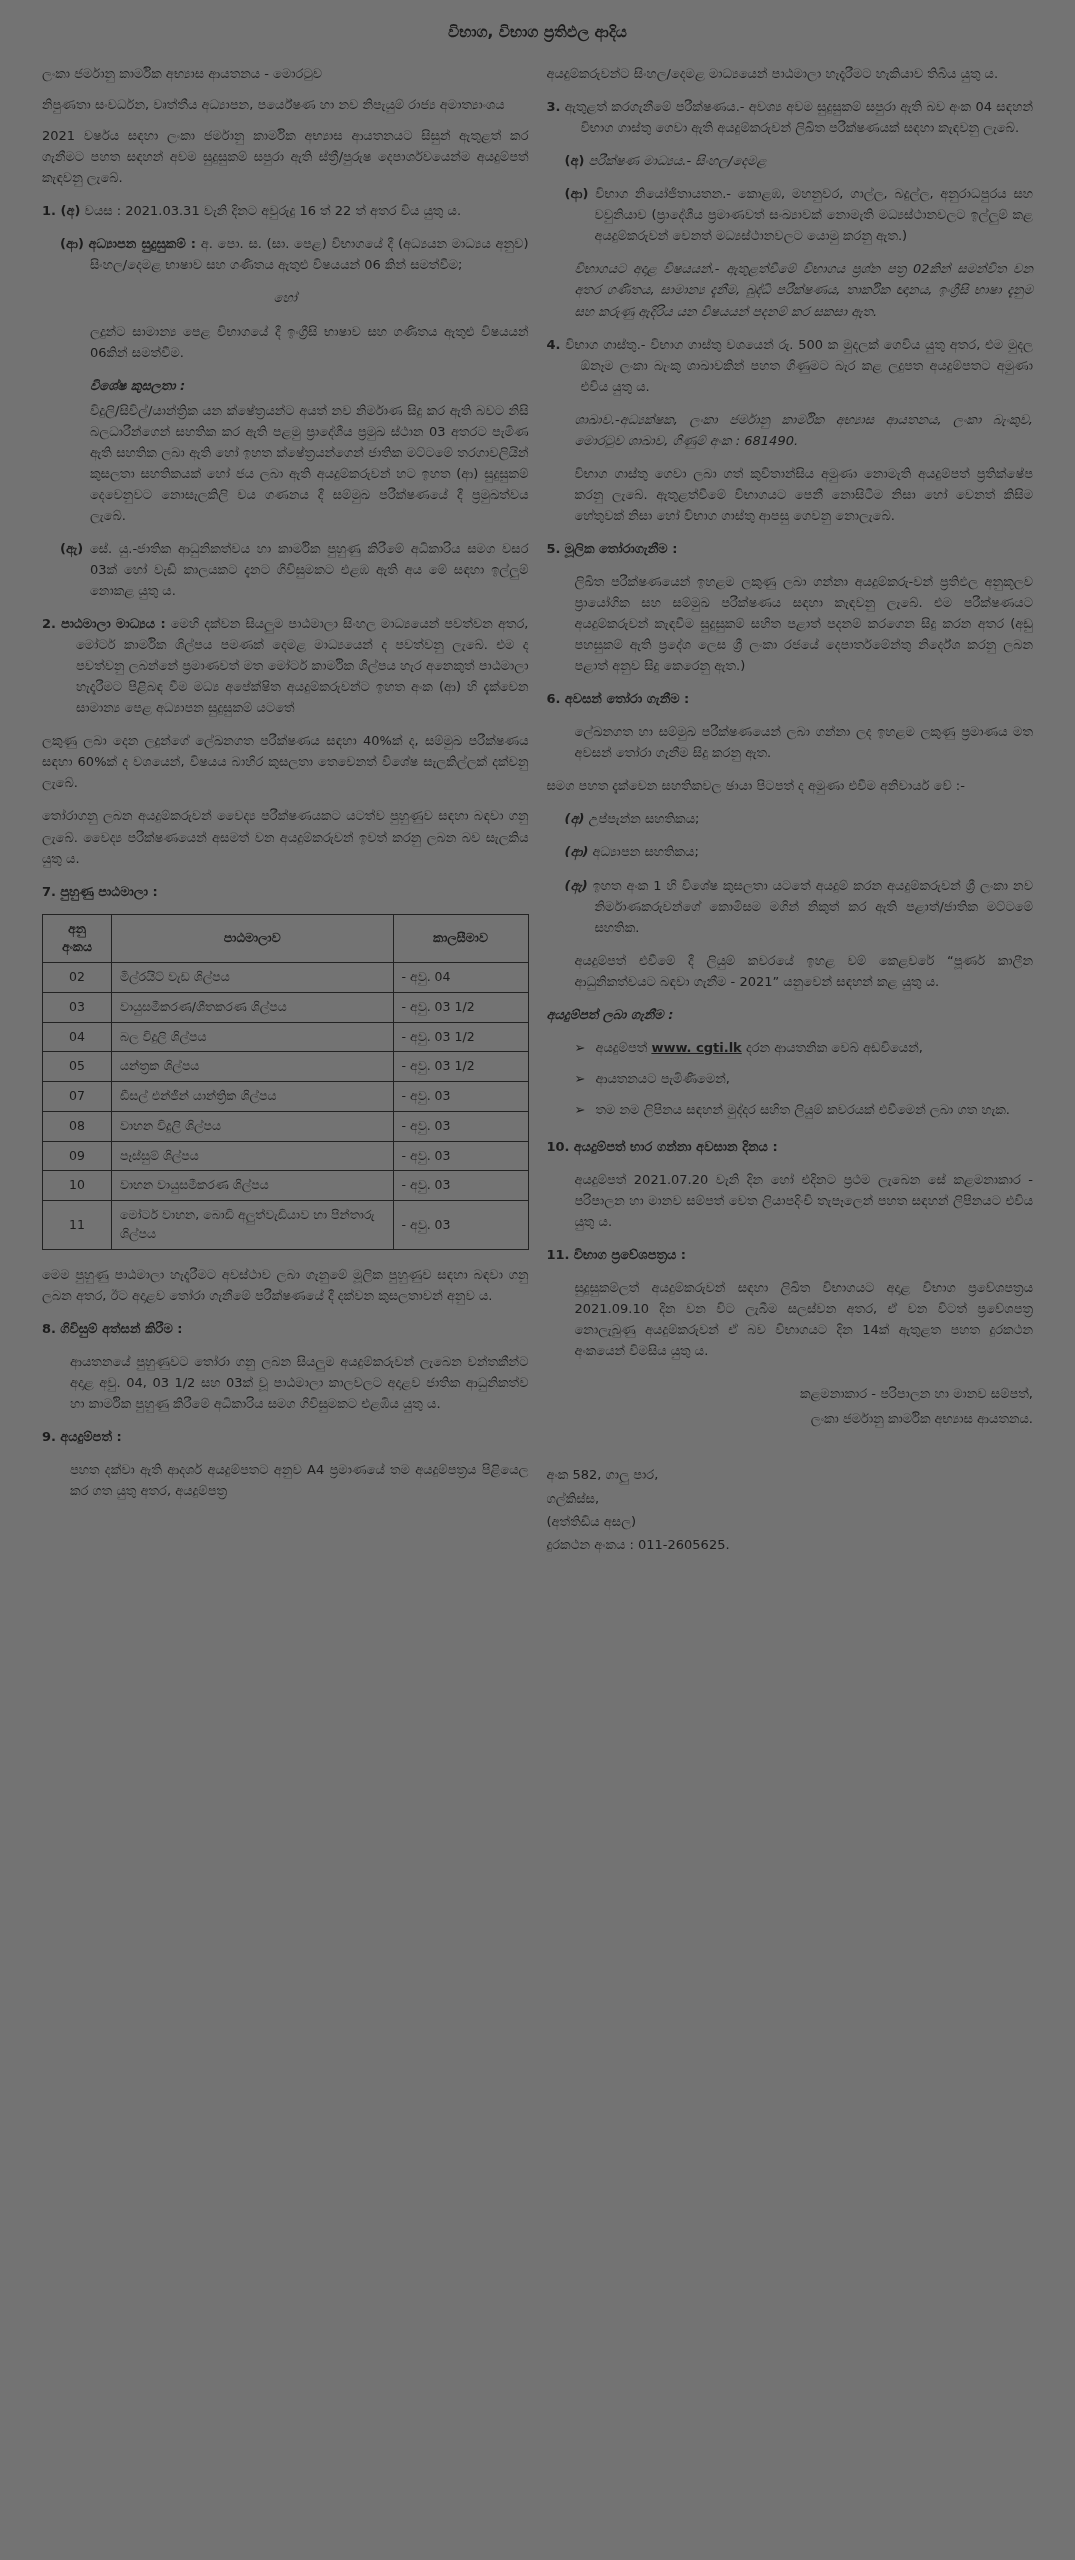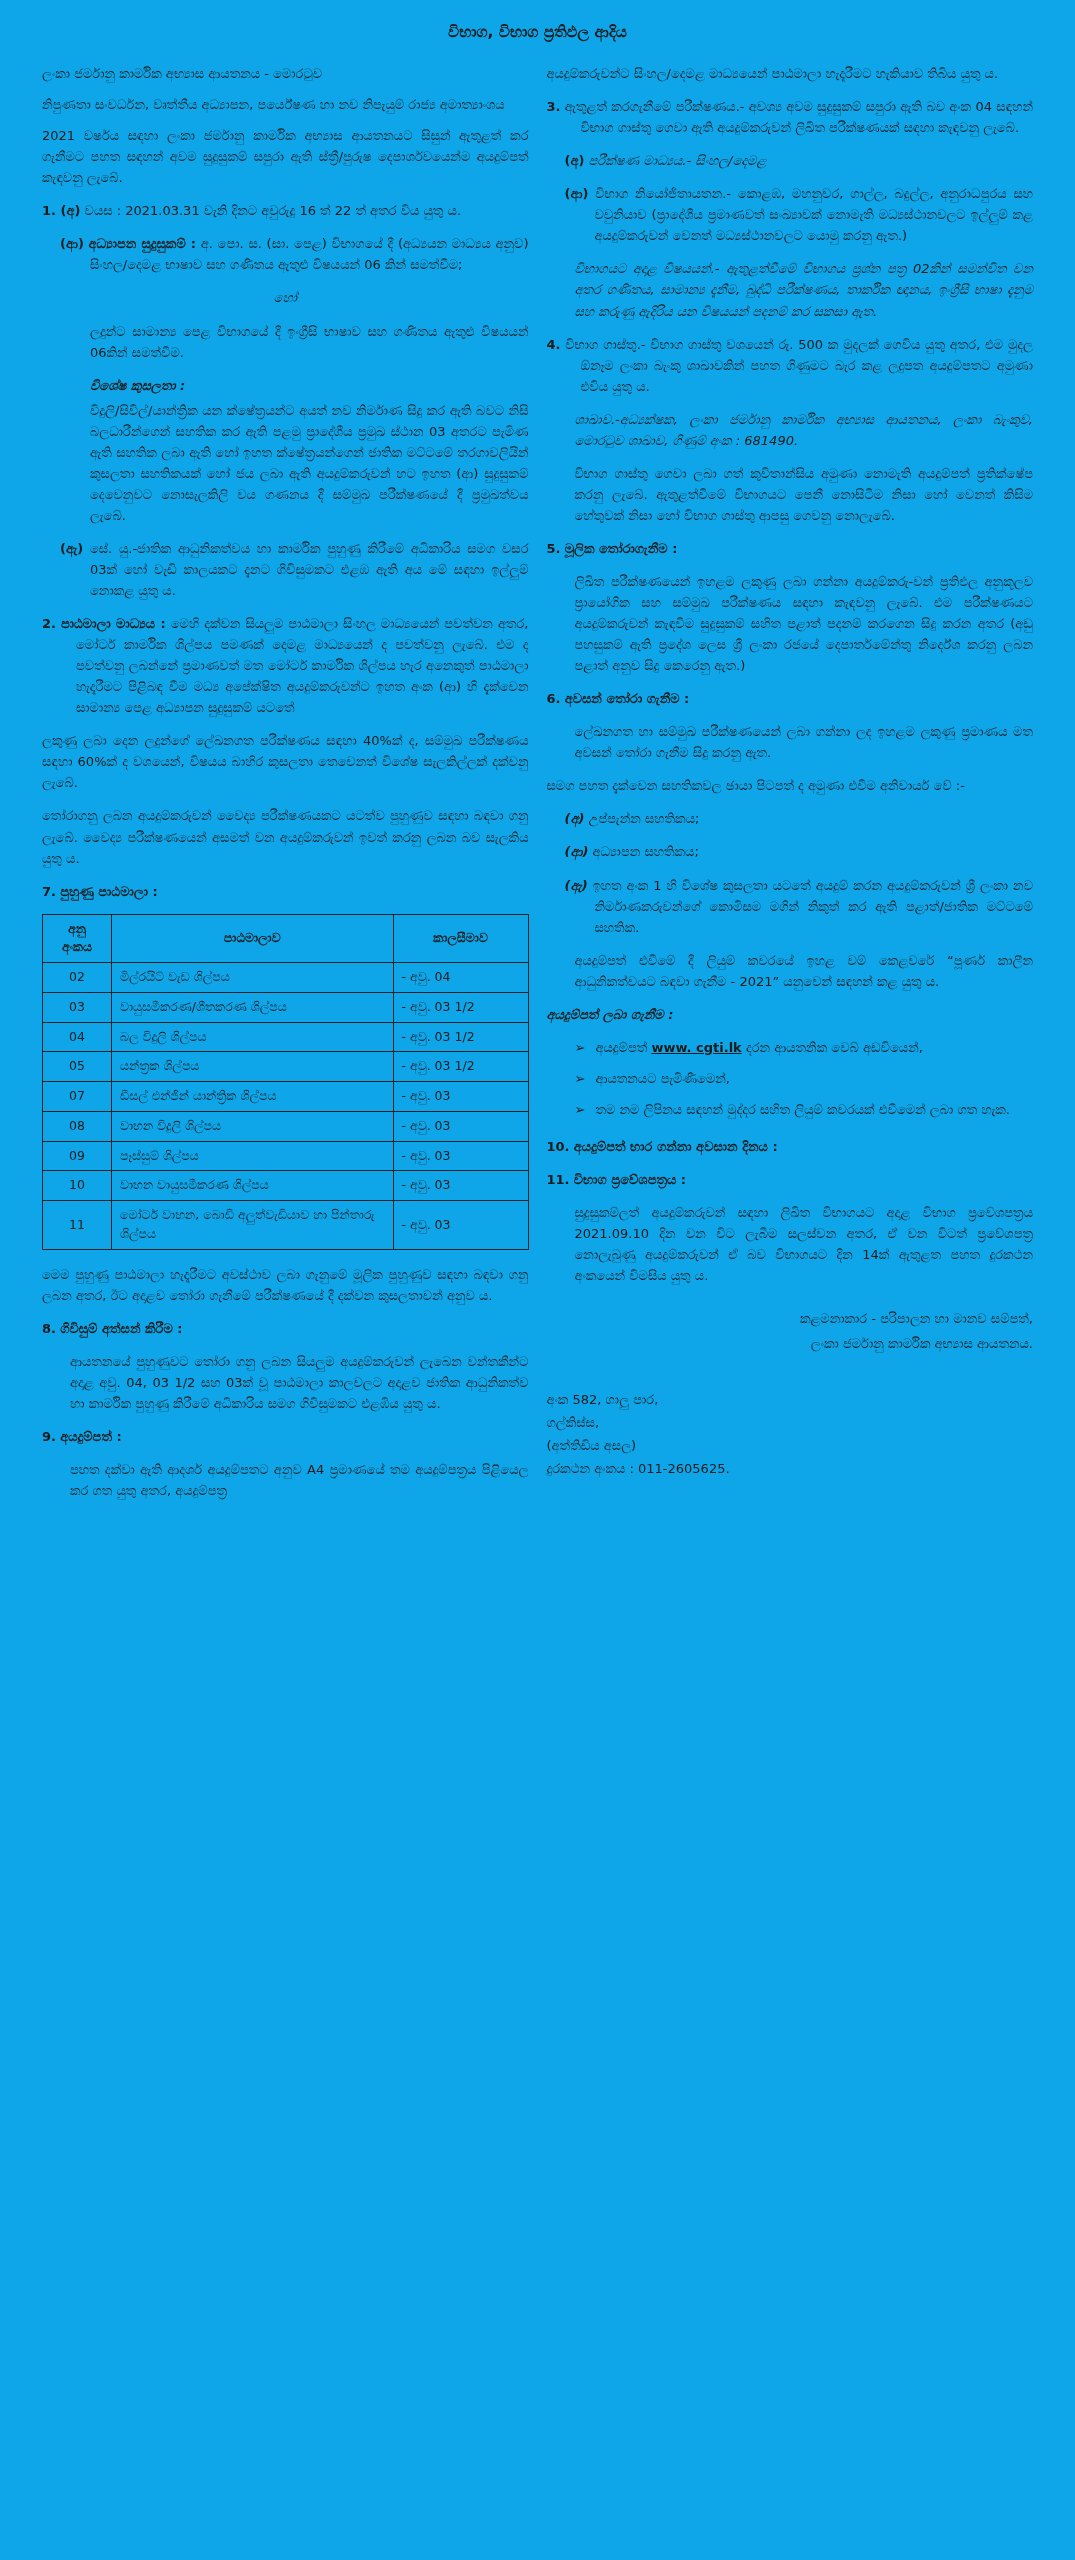--- a/index.html
+++ b/index.html
@@ -5,21 +5,21 @@
   html, body {
     margin: 0;
     padding: 0;
     background: #f4f3f1;
     font-family: "DejaVu Sans", "Liberation Sans", sans-serif;
   }
   .page {
     width: 1075px;
     min-height: 2560px;
     margin: 0 auto;
-    background: #0ea5e9;
+    background: #737373;
     color: #1c1c1c;
     box-sizing: border-box;
     padding: 16px 42px 40px 42px;
     font-size: 13px;
     line-height: 1.62;
   }
   .doc-title {
     text-align: center;
     font-size: 15.5px;
     font-weight: bold;
@@ -281,20 +281,21 @@
         <span class="bullet-glyph">➢</span>
         <span>තම නම ලිපිනය සඳහන් මුද්දර සහිත ලියුම් කවරයක් එවීමෙන් ලබා ගත හැක.</span>
       </div>
 
       <div class="gap-sm"></div>
 
       <div class="section">
         <span class="sec-label">10.</span>
         <span class="bold">අයදුම්පත් භාර ගන්නා අවසාන දිනය :</span>
       </div>
+      <p class="indent-block-sm">අයදුම්පත් 2021.07.20 වැනි දින හෝ එදිනට ප්‍රථම ලැබෙන සේ කළමනාකාර - පරිපාලන හා මානව සම්පත් වෙත ලියාපදිංචි තැපෑලෙන් පහත සඳහන් ලිපිනයට එවිය යුතු ය.</p>
 
       <div class="section">
         <span class="sec-label">11.</span>
         <span class="bold">විභාග ප්‍රවේශපත්‍රය :</span>
       </div>
       <p class="indent-block-sm">සුදුසුකම්ලත් අයදුම්කරුවන් සඳහා ලිඛිත විභාගයට අදාළ විභාග ප්‍රවේශපත්‍රය 2021.09.10 දින වන විට ලැබීම සලස්වන අතර, ඒ වන විටත් ප්‍රවේශපත්‍ර නොලැබුණු අයදුම්කරුවන් ඒ බව විභාගයට දින 14ක් ඇතුළත පහත දුරකථන අංකයෙන් විමසිය යුතු ය.</p>
 
       <p class="signoff">කළමනාකාර - පරිපාලන හා මානව සම්පත්,</p>
       <p class="signoff" style="margin-top:0;">ලංකා ජර්මානු කාර්මික අභ්‍යාස ආයතනය.</p>
 

